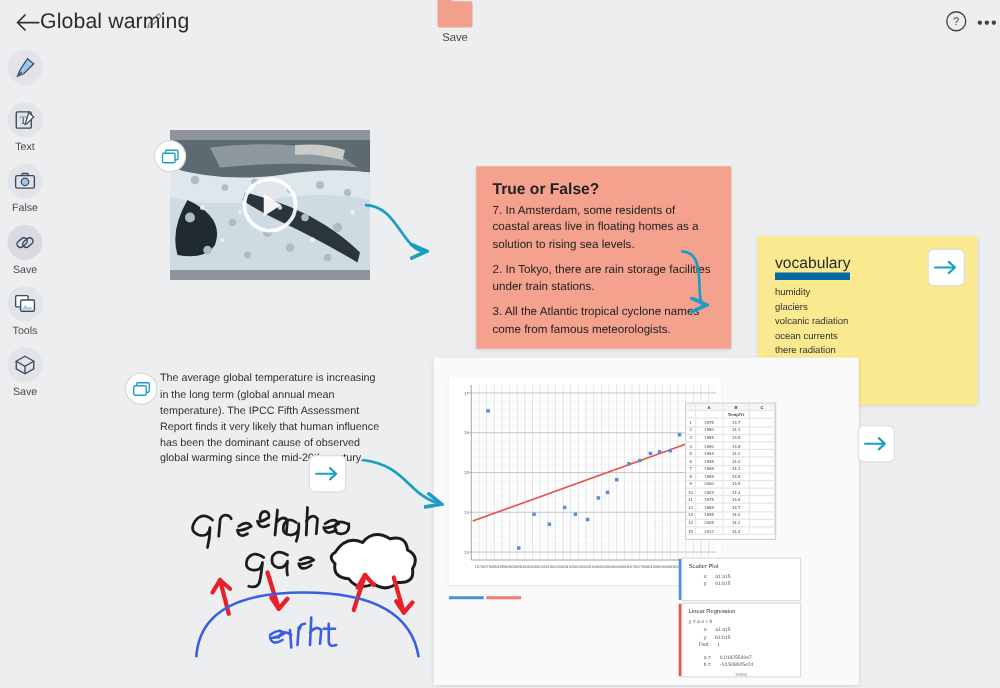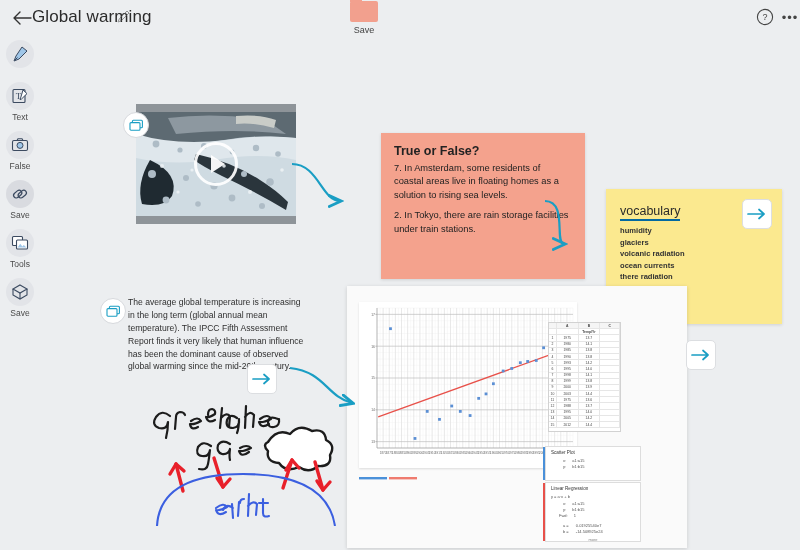--- a/index.html
+++ b/index.html
@@ -84,24 +84,24 @@
   }
   #tf-title{ font-size:12.5px;font-weight:bold;color:#222;margin-bottom:4px; }
   .tf-q{ font-size:9.3px;line-height:1.45;color:#222;margin-bottom:7px; }
 
   
   #voc-card{
     position:absolute;left:566px;top:143px;width:176px;height:135px;
     background:#fbe98f;padding:12px 14px;box-shadow:0 1px 3px rgba(0,0,0,.12);
   }
   #voc-title{
-    font-size:12.5px;color:#2a2a2a;border-bottom:2px solid #0369a1;
+    font-size:12.5px;color:#2a2a2a;border-bottom:6px solid #0369a1;
     display:inline-block;padding-bottom:1px;margin-bottom:4px;
   }
-  .voc-word{ font-size:7.6px;line-height:1.52;color:#333;font-weight:bold; }
+  .voc-word{ font-size:7.6px;line-height:1.52;color:#333; }
 
   
   #para-card{
     position:absolute;left:88px;top:250px;width:180px;
     font-size:8.6px;line-height:1.5;color:#2f2f2f;
   }
 
   
   #drawing{ position:absolute;left:80px;top:340px;width:230px;height:140px; }
 
@@ -297,20 +297,21 @@
     </svg>
     <div id="play-btn">
         <div id="play-tri"></div>
       </div>
   </div>
 
   <div id="tf-card">
     <div id="tf-title">True or False?</div>
     <div class="tf-q">7. In Amsterdam, some residents of coastal areas live in floating homes as a solution to rising sea levels.</div>
     <div class="tf-q">2. In Tokyo, there are rain storage facilities under train stations.</div>
+    <div class="tf-q">3. All the Atlantic tropical cyclone names come from famous meteorologists.</div>
   </div>
 
   <div id="voc-card">
     <div id="voc-title">vocabulary</div>
     <div>
       <div class="voc-word">humidity</div>
       <div class="voc-word">glaciers</div>
       <div class="voc-word">volcanic radiation</div>
       <div class="voc-word">ocean currents</div>
       <div class="voc-word">there radiation</div>

